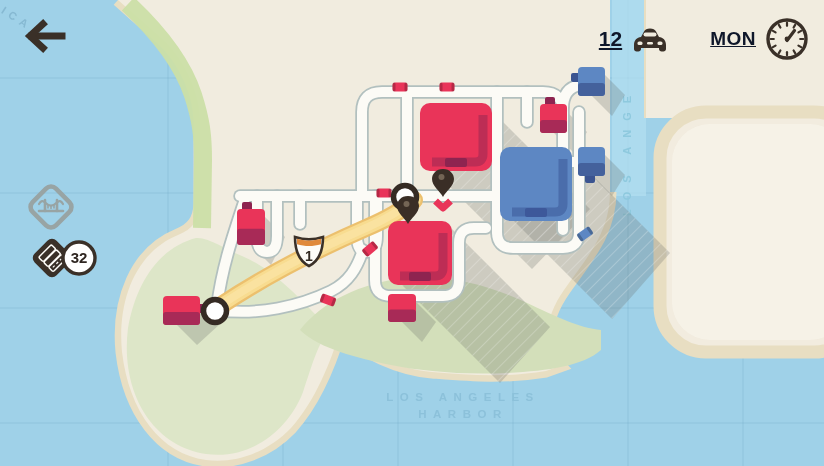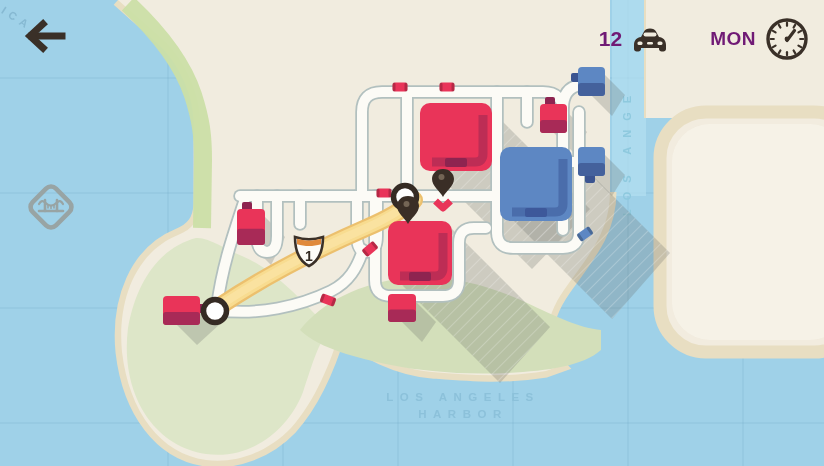--- a/index.html
+++ b/index.html
@@ -1,20 +1,20 @@
 <!DOCTYPE html>
 <html><head>
 <meta charset="utf-8">
 <style>
   html,body{margin:0;padding:0;background:#222;}
   .stage{position:relative;width:824px;height:466px;overflow:hidden;
          font-family:"Liberation Sans",sans-serif;background:#9fd1e8;}
   .stage svg{display:block;}
   #map{position:absolute;left:0;top:0;}
-  .hud{position:absolute;color:#701a75;}
+  .hud{position:absolute;color:#0f172a;text-decoration:underline;}
   .hud-right{top:16px;right:14px;display:flex;align-items:center;height:46px;}
   .hud-count{font-size:21px;font-weight:700;letter-spacing:0;}
   .hud-day{font-size:19px;font-weight:800;letter-spacing:.5px;margin-left:40px;}
   .hud-right svg{margin-left:8px;}
   .back-btn{position:absolute;left:22px;top:18px;background:none;border:none;padding:0;cursor:pointer;}
   .badge{position:absolute;}
   .badge-bridge{left:22px;top:178px;}
   .badge-tiles{left:22px;top:227px;}
 </style>
 </head>
@@ -261,14 +261,29 @@
       <rect x="-16.5" y="-16.5" width="33" height="33" rx="7" transform="rotate(45)" fill="none" stroke="#98a4a4" stroke-width="4.6"></rect>
       <g stroke="#98a4a4" fill="none" stroke-linecap="round">
         <path d="M-12,4 H12" stroke-width="2.6"></path>
         <path d="M-6,4 V-7 M6,4 V-7" stroke-width="2.6"></path>
         <path d="M-12,-3 C-10,-6.5 -8,-6.5 -6,-4.5 C-2,-0.5 2,-0.5 6,-4.5 C8,-6.5 10,-6.5 12,-3" stroke-width="2.2"></path>
         <path d="M-3,1 V-1.8 M0,1.4 V-1.2 M3,1 V-1.8" stroke-width="1.6"></path>
       </g>
     </svg>
   </div>
 
+  <div class="badge badge-tiles hud">
+    <svg width="80" height="62" viewBox="0 0 80 62">
+      <g transform="translate(30,31)">
+        <rect x="-15.5" y="-15.5" width="31" height="31" rx="6.5" transform="rotate(45)" fill="#3a3028"></rect>
+        <g transform="rotate(-45)" stroke="#fdfcf8" fill="none" stroke-width="1.5">
+          <rect x="-9" y="-10" width="18" height="6.5" rx="1.6"></rect>
+          <rect x="-9" y="-3" width="18" height="6.5" rx="1.6"></rect>
+          <rect x="-9" y="4" width="18" height="6.5" rx="1.6"></rect>
+          <line x1="-6" y1="7.2" x2="6" y2="7.2" stroke-dasharray="2.5 2.5" stroke-width="1.2"></line>
+        </g>
+      </g>
+      <circle cx="57" cy="31" r="16" fill="#ffffff" stroke="#3a3028" stroke-width="3.4"></circle>
+      <text x="57" y="36" text-anchor="middle" font-size="15" font-weight="700" fill="#2e2520" font-family="Liberation Sans, sans-serif">32</text>
+    </svg>
+  </div>
 
 </div>
 
 </body></html>

